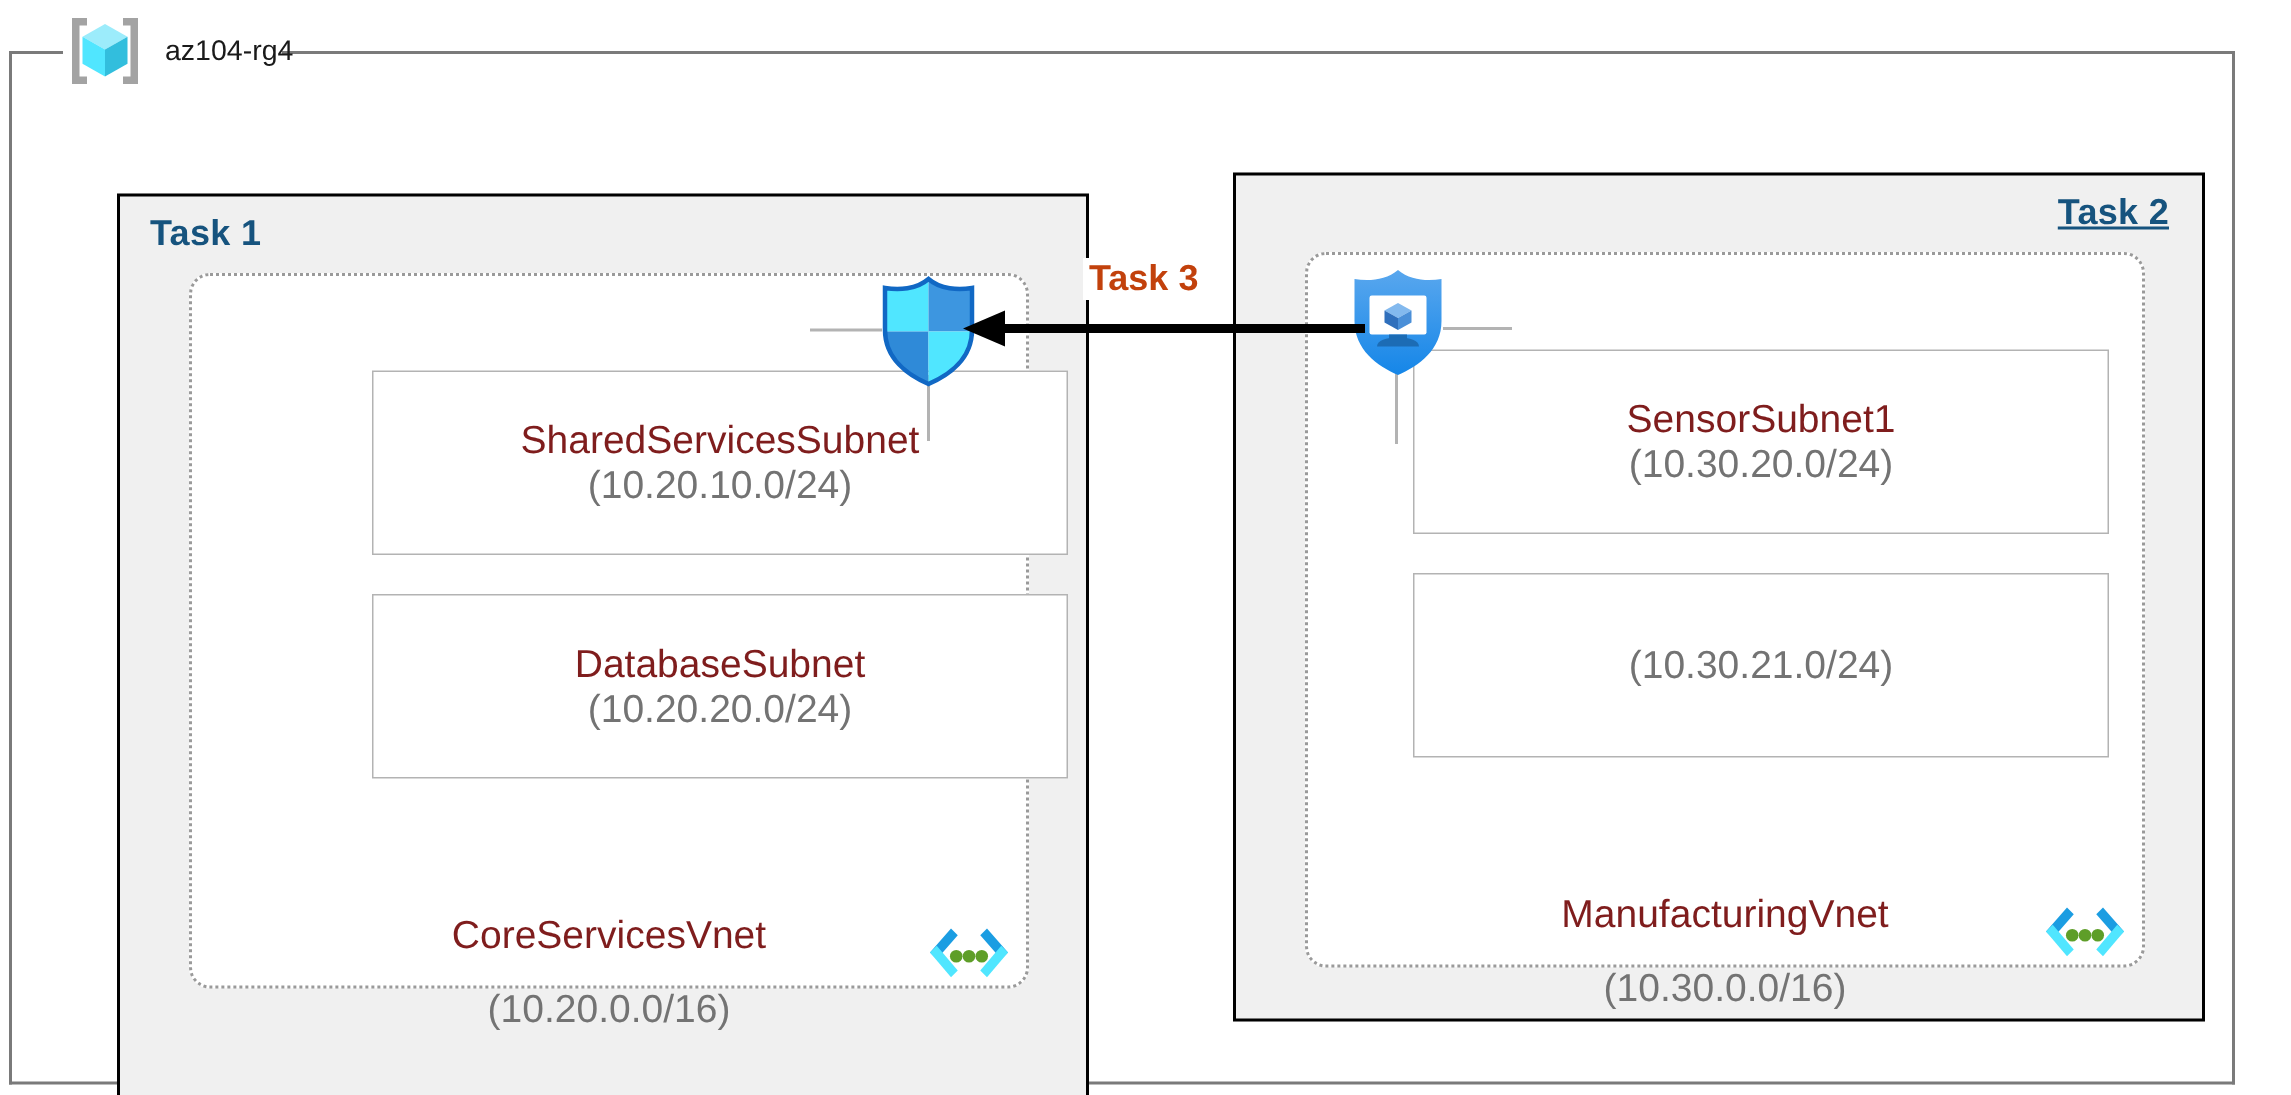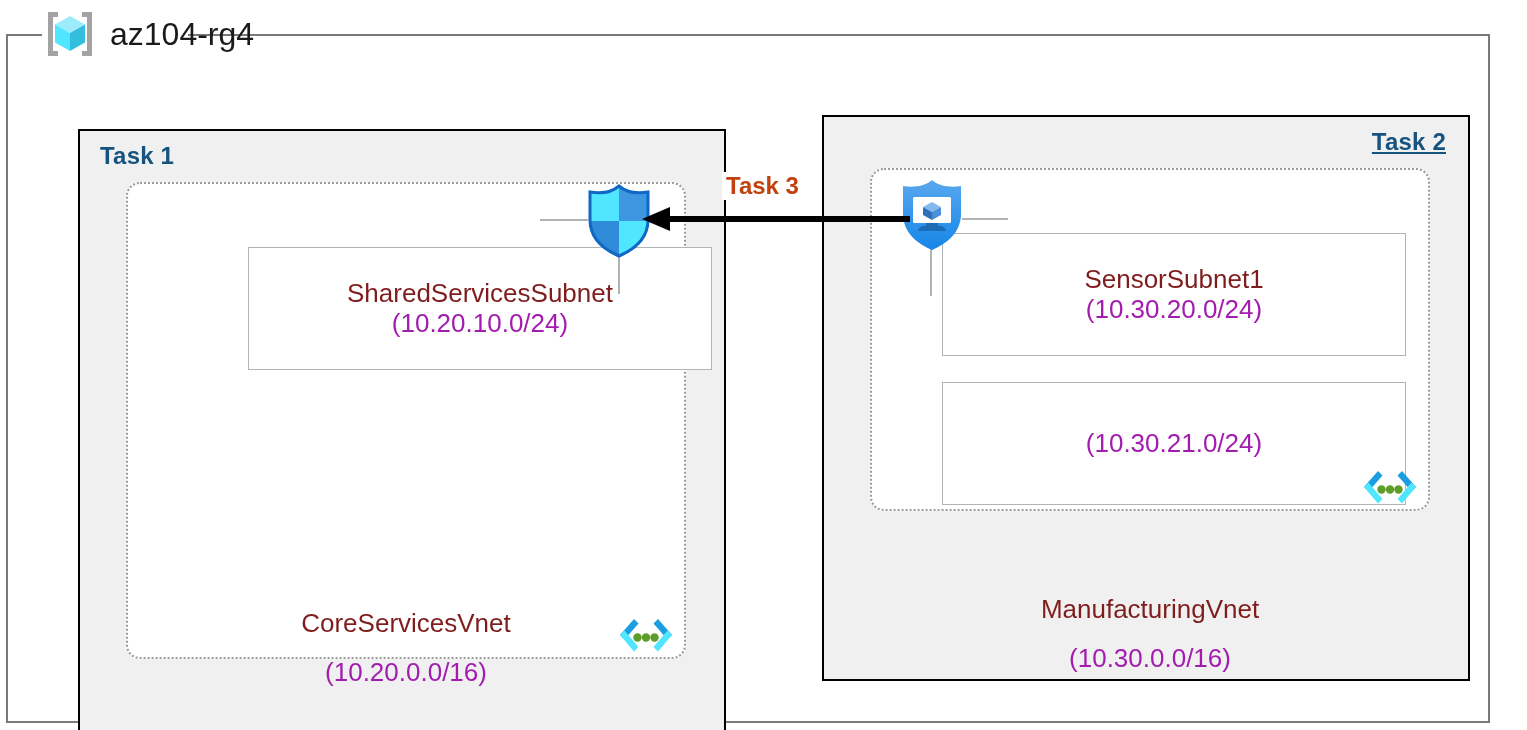--- a/index.html
+++ b/index.html
@@ -20,21 +20,21 @@
     position:absolute;left:6px;top:34px;width:36px;height:2px;background:#7a7a7a;
   }
   .rg-top-right{
     position:absolute;left:188px;top:34px;width:1302px;height:2px;background:#7a7a7a;
   }
   .rg-header{
     position:absolute;left:44px;top:8px;height:52px;display:flex;align-items:center;gap:14px;
   }
   .rg-icon{width:52px;height:52px;display:block;}
   .rg-title{
-    font-size:32px;color:#1a1a1a;font-family:"Liberation Sans", sans-serif;
+    font-size:19px;color:#1a1a1a;font-family:"Liberation Sans", sans-serif;
     line-height:1;white-space:nowrap;
   }
 
   
   .task-panel{
     position:absolute;background:#f0f0f0;border:2px solid #000000;box-sizing:border-box;
   }
   #task1-panel{left:78px;top:129px;width:648px;height:671px;}
   #task2-panel{left:822px;top:115px;width:648px;height:566px;}
 
@@ -44,37 +44,37 @@
   }
   #task1-label{left:20px;}
   #task2-label{right:22px;text-decoration:underline;}
 
   
   .vnet-box{
     position:absolute;background:#ffffff;box-sizing:border-box;
     border:2px dotted #9a9a9a;border-radius:14px;
   }
   #vnet1{left:46px;top:51px;width:560px;height:477px;}
-  #vnet2{left:46px;top:51px;width:560px;height:343px;}
+  #vnet2{left:46px;top:51px;width:560px;height:477px;}
 
   
   .subnet-box{
     position:absolute;background:#ffffff;border:1px solid #b3b3b3;box-sizing:border-box;
     display:flex;flex-direction:column;align-items:center;justify-content:center;
   }
   #subnet-shared{left:120px;top:63px;width:464px;height:123px;}
   #subnet-db{left:120px;top:212px;width:464px;height:123px;}
   #subnet-s1{left:70px;top:63px;width:464px;height:123px;}
   #subnet-s2{left:70px;top:63px;width:464px;height:123px;}
 
   .subnet-name,.vnet-name{
     font-size:26px;color:#7f1d1d;line-height:1.12;white-space:nowrap;
   }
   .subnet-cidr,.vnet-cidr{
-    font-size:26px;color:#a21caf;line-height:1.12;white-space:nowrap;
+    font-size:26px;color:#737373;line-height:1.12;white-space:nowrap;
   }
 
   
   .vnet-caption{
     position:absolute;left:0;right:0;top:405px;text-align:center;pointer-events:none;
   }
   .vnet-caption .vnet-name,.vnet-caption .vnet-cidr{display:block;margin-top:20px;}
 
   
   .vnet-glyph{position:absolute;right:6px;bottom:-4px;width:64px;height:48px;}
@@ -128,20 +128,24 @@
   <div class="task-panel" id="task1-panel">
     <div class="task-label" id="task1-label">Task 1</div>
 
     <div class="vnet-box" id="vnet1">
 
       <div class="subnet-box" id="subnet-shared">
         <span class="subnet-name">SharedServicesSubnet</span>
         <span class="subnet-cidr">(10.20.10.0/24)</span>
       </div>
 
+      <div class="subnet-box" id="subnet-db">
+        <span class="subnet-name">DatabaseSubnet</span>
+        <span class="subnet-cidr">(10.20.20.0/24)</span>
+      </div>
 
       <div class="vnet-caption">
         <span class="vnet-name">CoreServicesVnet</span>
         <span class="vnet-cidr">(10.20.0.0/16)</span>
       </div>
 
       <span class="vnet-glyph">
         <svg viewBox="0 0 64 48" xmlns="http://www.w3.org/2000/svg">
 
           <path d="M20 6 L6 22 L10.5 26.5 L24.5 10.5 Z" fill="#1b9de2"></path>

